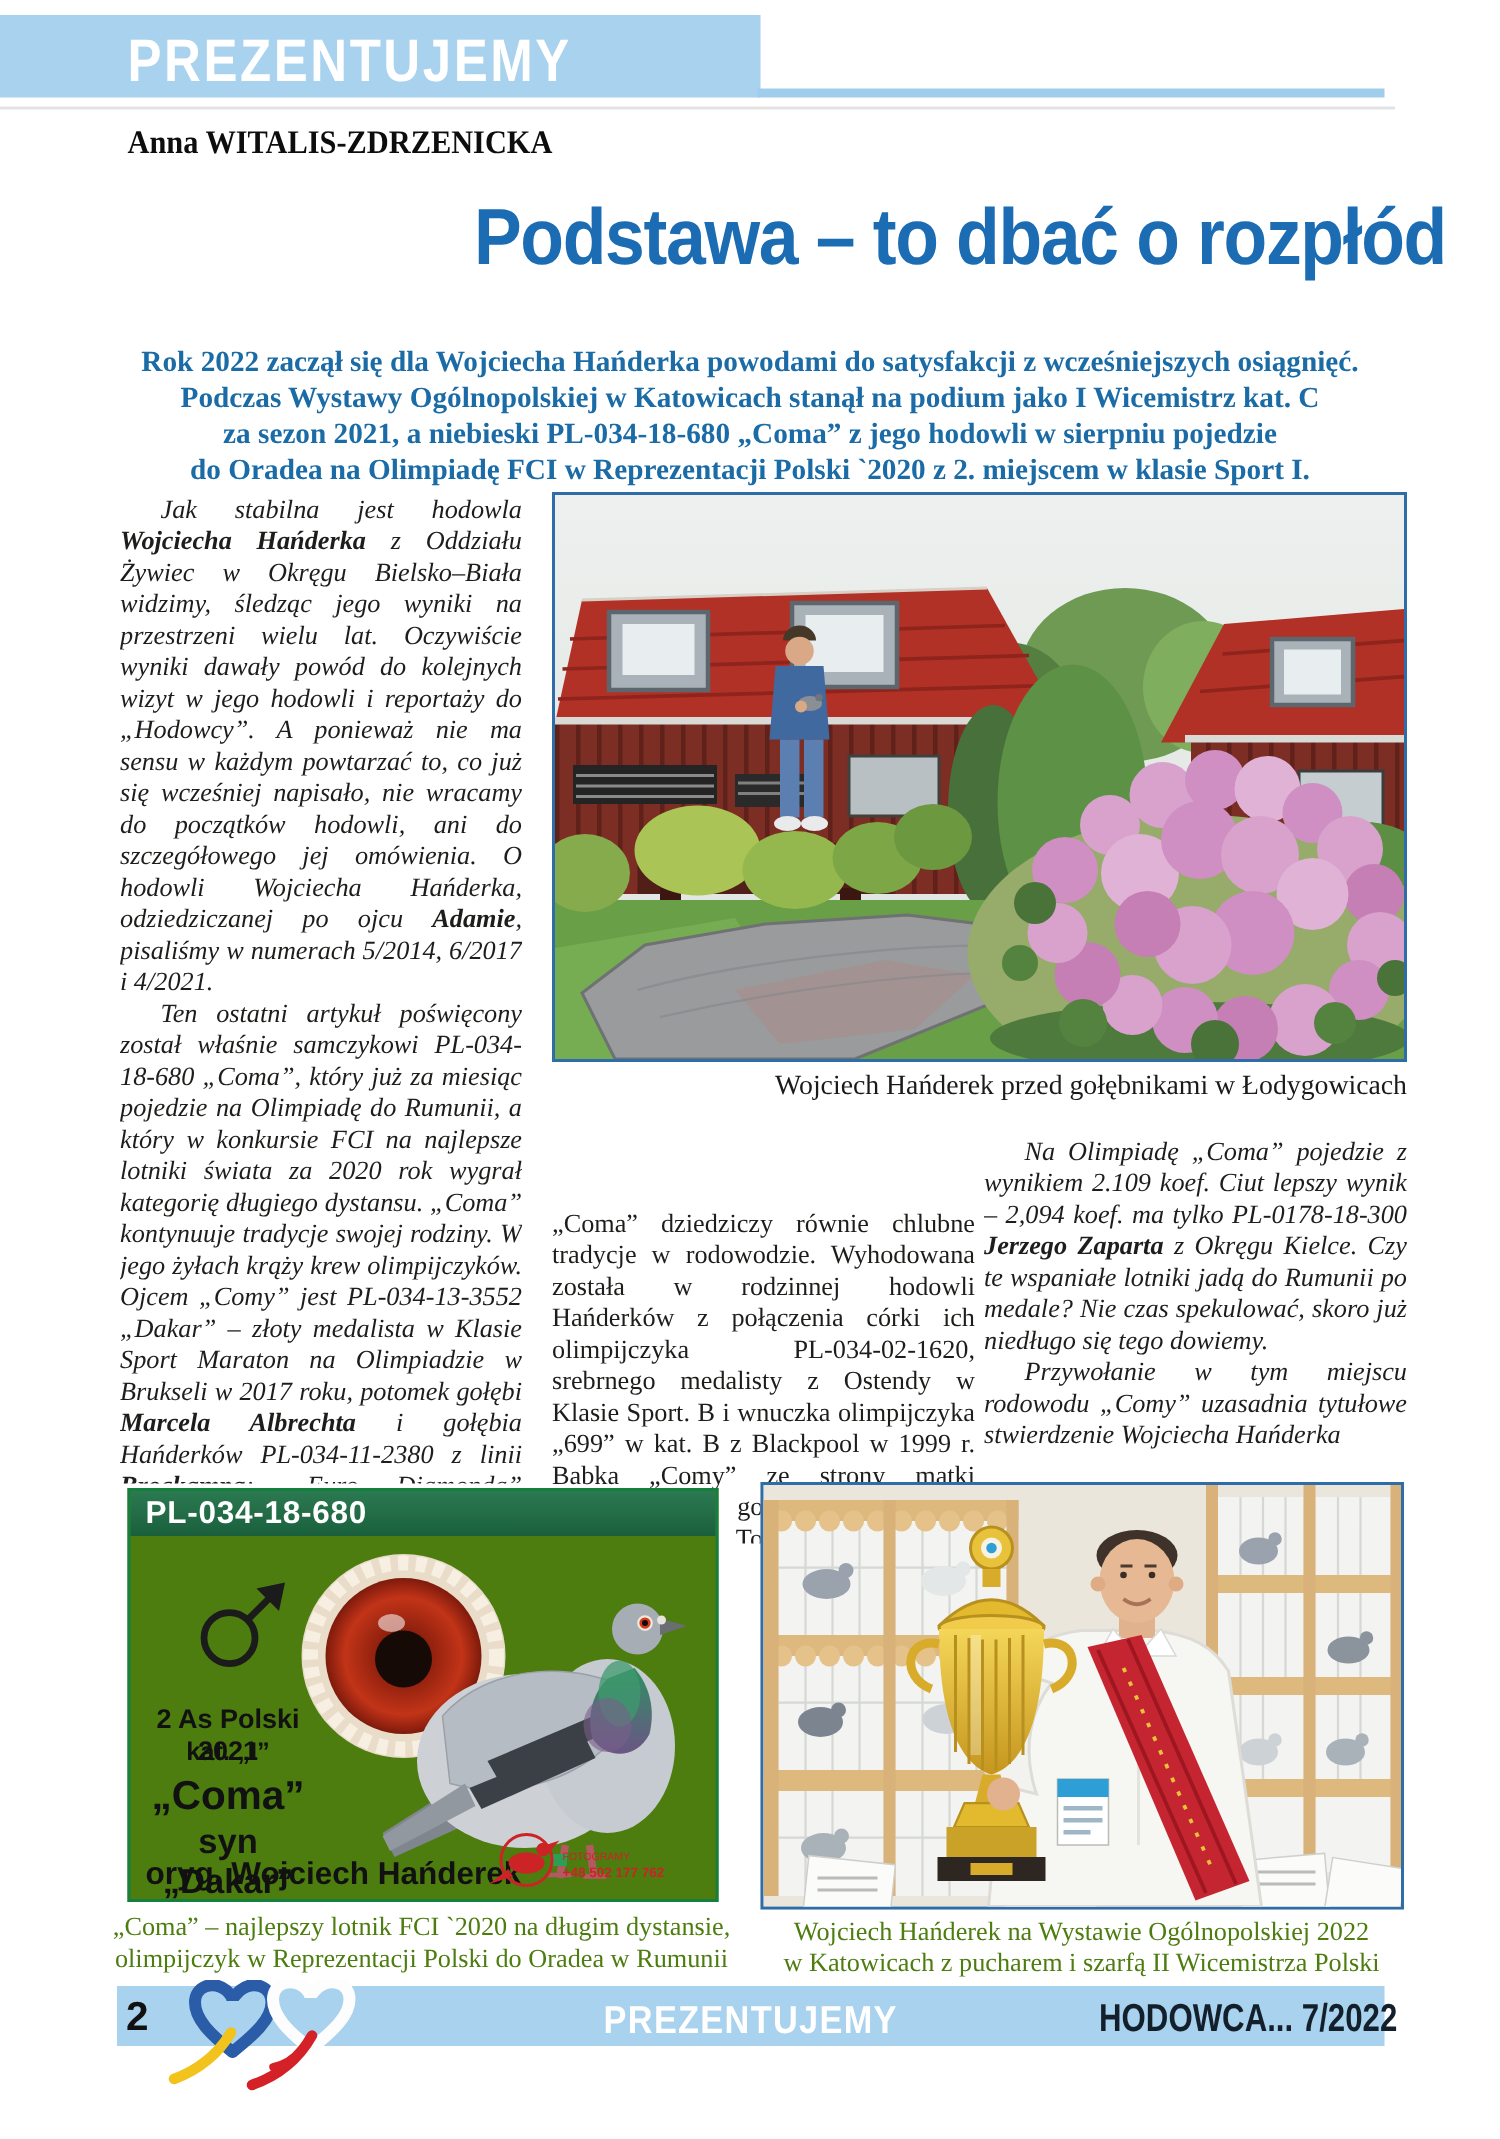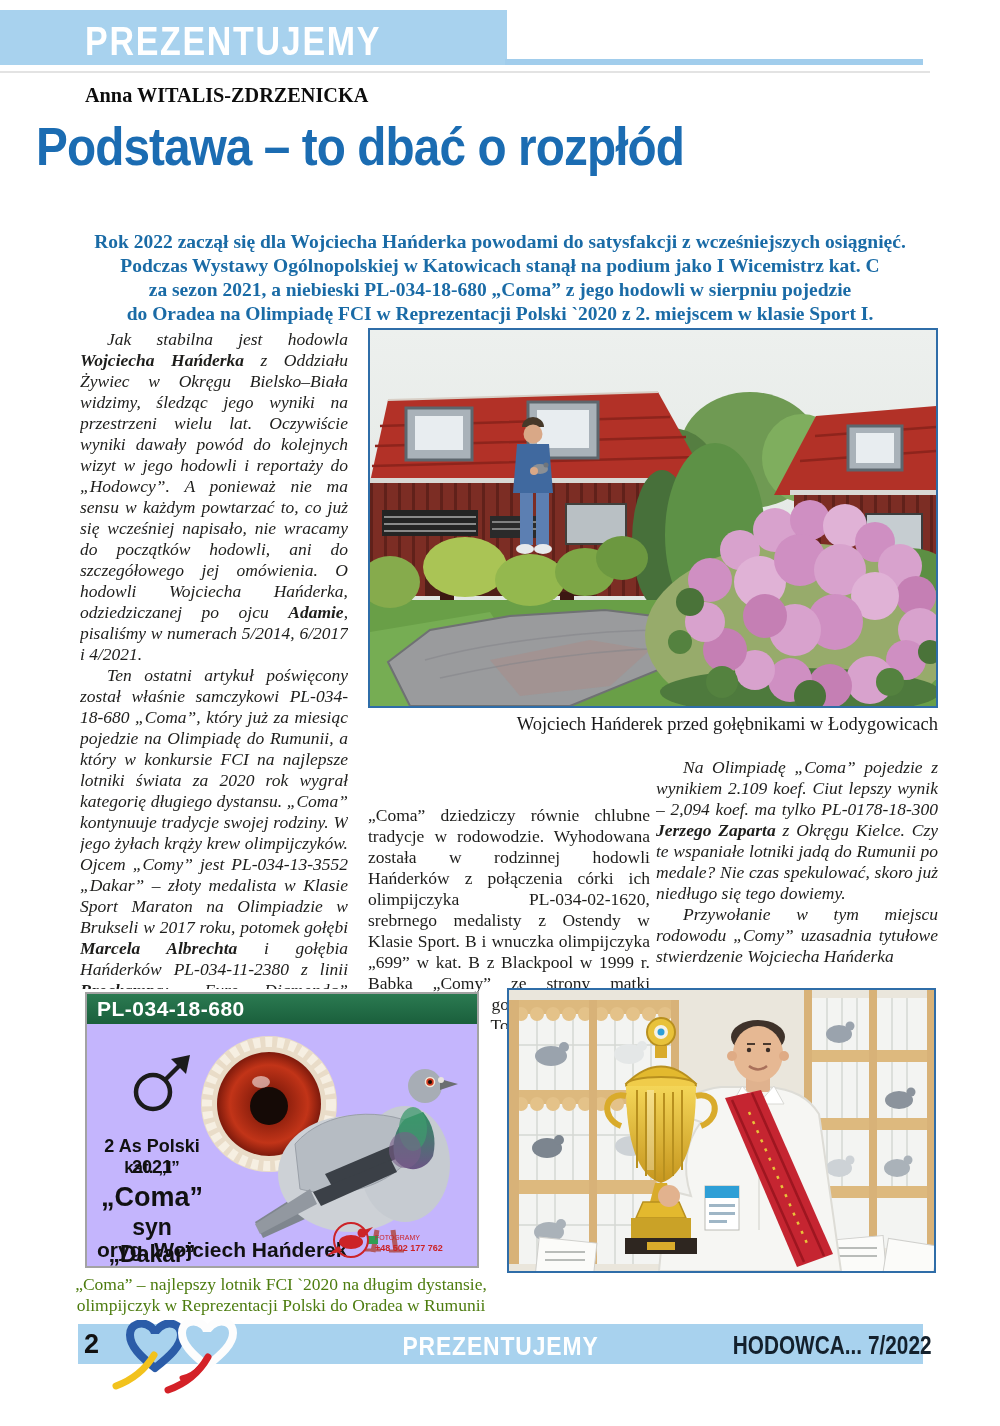--- a/index.html
+++ b/index.html
@@ -10,42 +10,42 @@
   
   .band{left:0;top:10px;width:507px;height:55px;background:#a8d2ee;}
   .band-label{left:85px;top:19px;font-family:"Liberation Sans",sans-serif;font-weight:bold;
               font-size:40px;color:#ffffff;letter-spacing:2px;transform:scaleX(.85);
               transform-origin:left center;white-space:nowrap;}
   .band-line{left:505px;top:59px;width:418px;height:6px;background:#a1cdec;}
   .gray-rule{left:0;top:71px;width:930px;height:2px;background:#e3e3e3;}
   .author{left:85px;top:82px;font-weight:bold;font-size:22px;color:#0d0d0d;
           transform:scaleX(.92);transform-origin:left center;white-space:nowrap;}
 
-  .title-wrap{left:0;top:116px;width:1000px;text-align:left;}
+  .title-wrap{left:0;top:128px;width:1000px;text-align:right;}
   .title{display:inline-block;font-family:"Liberation Sans",sans-serif;font-weight:bold;
          font-size:53px;color:#1b6cb2;letter-spacing:-1px;transform:scaleX(.9);white-space:nowrap;}
 
   .lead{left:50px;top:210px;width:900px;text-align:center;color:#1a6ba6;font-weight:bold;
         font-size:19.5px;line-height:24px;margin-top:20px;}
 
   
   .col{overflow:hidden;}
   .col p{margin:0;text-align:justify;font-size:17.5px;line-height:21px;color:#1d1d1b;}
   .col p.indent{text-indent:27px;font-style:italic;}
   .col1{left:80px;top:329px;width:268px;height:660px;}
   .col2{left:368px;top:757px;width:282px;height:224px;margin-top:48px;}
   .col3{left:656px;top:757px;width:282px;height:224px;}
 
   .photo-frame{border:2px solid #2f6da8;box-sizing:border-box;background:#dfe3df;}
   .main-photo{left:368px;top:328px;width:570px;height:380px;}
   .main-cap{left:368px;top:714px;width:570px;text-align:right;font-size:18.5px;color:#1a1a1a;}
 
   
-  .card{left:85px;top:992px;width:394px;height:276px;border:2px solid #a3a3a3;
-        box-sizing:border-box;background:#c4b5fd;}
+  .card{left:85px;top:992px;width:394px;height:276px;border:2px solid #15803d;
+        box-sizing:border-box;background:#4d7c0f;}
   .card-bar{position:relative;height:30px;background:linear-gradient(#2b7a51,#1a5f3c);
             color:#fff;font-family:"Liberation Sans",sans-serif;font-weight:bold;font-size:21px;
             line-height:30px;padding-left:10px;letter-spacing:.5px;}
   .card-body{position:relative;height:240px;font-family:"Liberation Sans",sans-serif;}
   .c-col{position:absolute;left:4px;width:122px;text-align:center;font-weight:bold;color:#111;}
   .c-line1{top:112px;font-size:18px;}
   .c-line2{top:134px;font-size:17px;}
   .c-name{top:158px;font-size:27px;}
   .c-sub{top:190px;font-size:23px;}
   .c-orig{position:absolute;left:10px;top:214px;font-weight:bold;font-size:21px;color:#111;}
@@ -414,20 +414,24 @@
       <path d="M117,106 C95,101 91,128 112,136" fill="none" stroke="#d9ab2b" stroke-width="6"></path>
       <path d="M187,106 C209,101 213,128 192,136" fill="none" stroke="#d9ab2b" stroke-width="6"></path>
       <polygon points="146,193 158,193 163,212 141,212" fill="#d9ab2b"></polygon>
       <polygon points="134,212 170,212 177,228 127,228" fill="#e3b92e" stroke="#b8901f" stroke-width="1.5"></polygon>
       <rect x="122" y="228" width="60" height="20" fill="#caa227"></rect>
       <rect x="116" y="248" width="72" height="16" fill="#2e2620"></rect>
       <rect x="138" y="252" width="28" height="8" fill="#d9ab2b"></rect>
       <circle cx="160" cy="206" r="11" fill="#e2b28e"></circle>
     </svg>
   </div>
+  <div class="abs caption2 trophy-cap">
+    <div>Wojciech Hańderek  na Wystawie Ogólnopolskiej 2022</div>
+    <div>w Katowicach z pucharem i szarfą II Wicemistrza Polski</div>
+  </div>
 
   <div class="abs footer-bar"></div>
   <div class="abs pg-num">2</div>
   <svg class="abs hearts" viewBox="0 0 150 76">
     <path d="M45,48 C30,36 20,26 20,15 C20,4 32,0 41,7 C44,10 45,12 45,14 C45,12 47,10 50,7 C59,0 71,4 71,15 C71,26 60,36 45,48" fill="none" stroke="#2b5ca8" stroke-width="8" stroke-linecap="round"></path>
     <path d="M6,66 C22,60 35,50 44,35" fill="none" stroke="#f2c21d" stroke-width="7" stroke-linecap="round"></path>
     <path d="M97,46 C82,34 72,24 72,13 C72,2 84,-2 93,5 C96,8 97,10 97,12 C97,10 99,8 102,5 C111,-2 123,2 123,13 C123,24 112,34 97,46" fill="none" stroke="#fdfdfd" stroke-width="8" stroke-linecap="round"></path>
     <path d="M58,70 C75,64 89,53 98,37" fill="none" stroke="#d42127" stroke-width="7" stroke-linecap="round"></path>
     <path d="M72,58 C80,56 86,52 90,47" fill="none" stroke="#d42127" stroke-width="5" stroke-linecap="round"></path>
   </svg>

